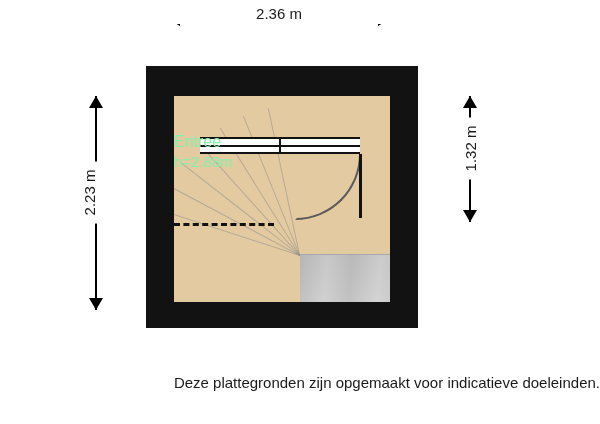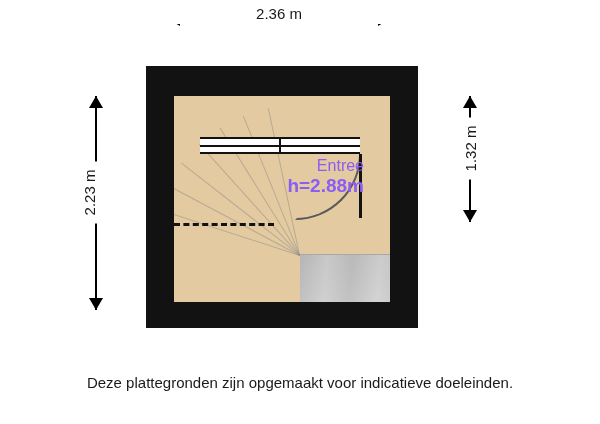--- a/index.html
+++ b/index.html
@@ -275,42 +275,41 @@
     left: 28px;
     top: 157px;
     width: 100px;
     height: 0;
     border-top: 3px dashed #121212;
   }
   
   .room-label {
     position: absolute;
     left: 28px;
-    top: 89px;
+    top: 65px;
     width: 190px;
-    text-align: right;
-    color: #8b5cf6;
+    text-align: left;
+    color: #86efac;
   }
   .room-label .name {
     font-size: 16px;
     line-height: 21px;
   }
   .room-label .height {
-    font-size: 19px;
+    font-size: 15px;
     line-height: 20px;
-    font-weight: bold;
   }
 
   
   .disclaimer {
     position: absolute;
     left: 0;
     top: 372px;
     width: 600px;
-    text-align: center;
+    text-align: right;
     color: #1a1a1a;
     font-size: 15px;
     line-height: 21px;
   }
 </style>
 </head>
 <body>
 
 <div id="page">
 

